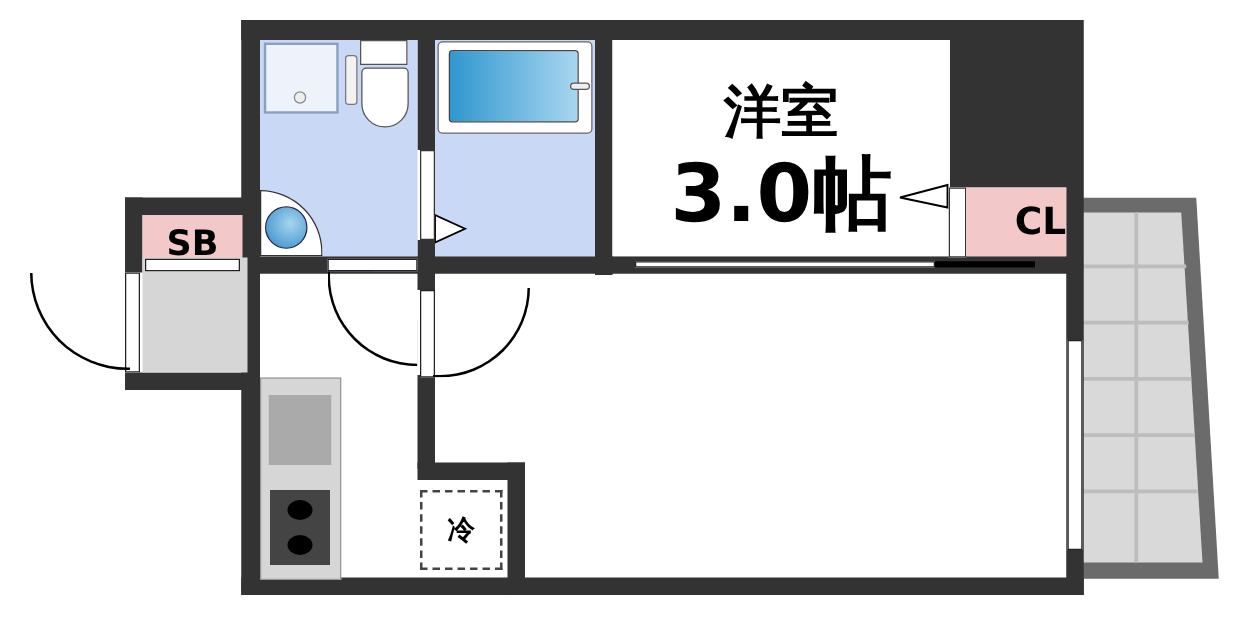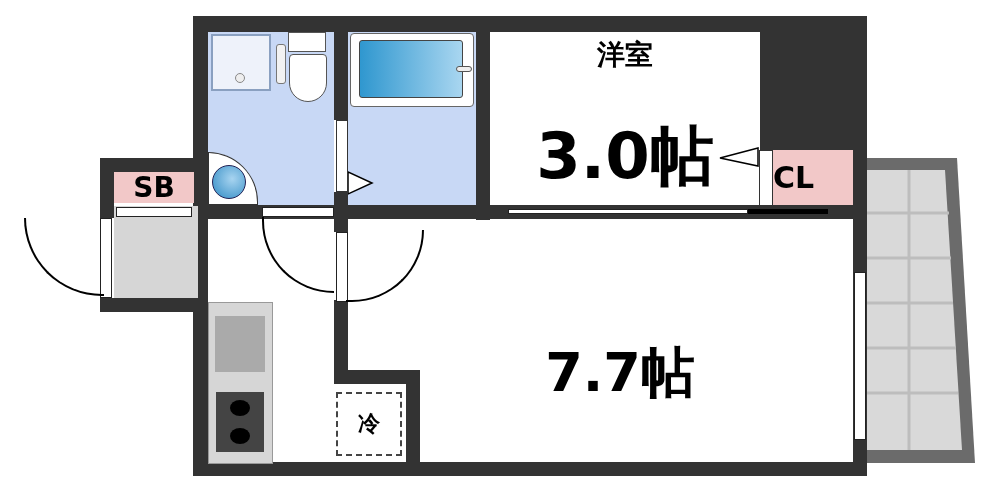--- a/index.html
+++ b/index.html
@@ -58,33 +58,33 @@
   <div class="abs" style="left:348px;top:32px;width:128px;height:173px;background:#c8d8f5;"></div>
   <div class="abs" style="left:350px;top:33px;width:124px;height:74px;border:1px solid #666;background:#fff;border-radius:4px;"></div>
   <div class="abs" style="left:359px;top:40px;width:104px;height:58px;border:1px solid #444;border-radius:3px;background:linear-gradient(90deg,#2f97cf,#a9d6f0);"></div>
   <div class="abs" style="left:456px;top:66px;width:16px;height:6px;border:1px solid #555;background:#eee;border-radius:3px;"></div>
   <div class="abs" style="left:336px;top:120px;width:12px;height:72px;background:#fff;border:1px solid #333;"></div>
   <svg class="abs" style="left:348px;top:170px;" width="30" height="26">
       <polygon points="0,2 24,13 0,24" fill="#fff" stroke="#000" stroke-width="1.5"></polygon>
     </svg>
 
   <div class="abs" style="left:490px;top:32px;width:270px;height:173px;background:#fff;"></div>
-  <div class="lbl" style="left:510px;top:41px;width:230px;font-size:28px;">洋室</div>
+  <div class="lbl" style="left:510px;top:66px;width:230px;font-size:46px;">洋室</div>
   <div class="lbl" style="left:510px;top:124px;width:230px;font-size:64px;">3.0帖</div>
   <svg class="abs" style="left:718px;top:146px;" width="42" height="24">
       <polygon points="40,2 2,12 40,20" fill="#fff" stroke="#000" stroke-width="1.5"></polygon>
     </svg>
   <div class="abs" style="left:759px;top:150px;width:14px;height:56px;background:#fff;border:1px solid #333;"></div>
-  <div class="abs" style="left:773px;top:150px;width:80px;height:55px;background:#f2c8c8;display:flex;align-items:center;justify-content:flex-start;">
+  <div class="abs" style="left:773px;top:150px;width:80px;height:55px;background:#f2c8c8;display:flex;align-items:center;justify-content:flex-end;">
     <span style="font-weight:bold;font-size:30px;">CL</span>
   </div>
   <div class="abs" style="left:508px;top:209px;width:240px;height:5px;background:#fff;border:1px solid #222;"></div>
   <div class="abs" style="left:748px;top:209px;width:80px;height:5px;background:#000;"></div>
 
-  <div class="abs" style="left:114px;top:172px;width:80px;height:31px;background:#f2c8c8;display:flex;align-items:center;justify-content:center;">
+  <div class="abs" style="left:114px;top:172px;width:80px;height:44px;background:#f2c8c8;display:flex;align-items:center;justify-content:center;">
     <span style="font-weight:bold;font-size:28px;">SB</span>
   </div>
   <div class="abs" style="left:114px;top:206px;width:84px;height:92px;background:#d6d6d6;"></div>
   <div class="abs" style="left:116px;top:207px;width:76px;height:10px;background:#fff;border:1px solid #222;"></div>
   <div class="abs" style="left:100px;top:218px;width:12px;height:80px;background:#fff;border:1px solid #222;"></div>
   <div class="abs" style="left:24px;top:218px;width:80px;height:78px;border:2px solid #000;border-top:none;border-right:none;border-radius:0 0 0 80px;"></div>
 
   <div class="abs" style="left:262px;top:207px;width:72px;height:10px;background:#fff;border:1px solid #222;"></div>
   <div class="abs" style="left:262px;top:217px;width:72px;height:76px;border:2px solid #000;border-top:none;border-right:none;border-radius:0 0 0 76px;"></div>
   <div class="abs" style="left:336px;top:232px;width:12px;height:70px;background:#fff;border:1px solid #222;"></div>
@@ -93,15 +93,14 @@
   <div class="abs" style="left:208px;top:302px;width:65px;height:162px;background:#d6d6d6;border:1px solid #999;"></div>
   <div class="abs" style="left:215px;top:316px;width:50px;height:56px;background:#aaa;"></div>
   <div class="abs" style="left:216px;top:392px;width:48px;height:60px;background:#444;"></div>
   <div class="abs" style="left:230px;top:400px;width:20px;height:16px;background:#000;border-radius:50%;"></div>
   <div class="abs" style="left:230px;top:428px;width:20px;height:16px;background:#000;border-radius:50%;"></div>
 
   <div class="abs" style="left:336px;top:392px;width:66px;height:64px;border:2px dashed #444;display:flex;align-items:center;justify-content:center;">
     <span style="font-size:22px;font-weight:bold;">冷</span>
   </div>
 
-  <div class="lbl" style="left:520px;top:346px;width:200px;font-size:54px;">7.7帖</div>
   <div class="abs" style="left:854px;top:272px;width:12px;height:168px;background:#fff;border:1px solid #222;"></div>
 </div>
 
 </body></html>

